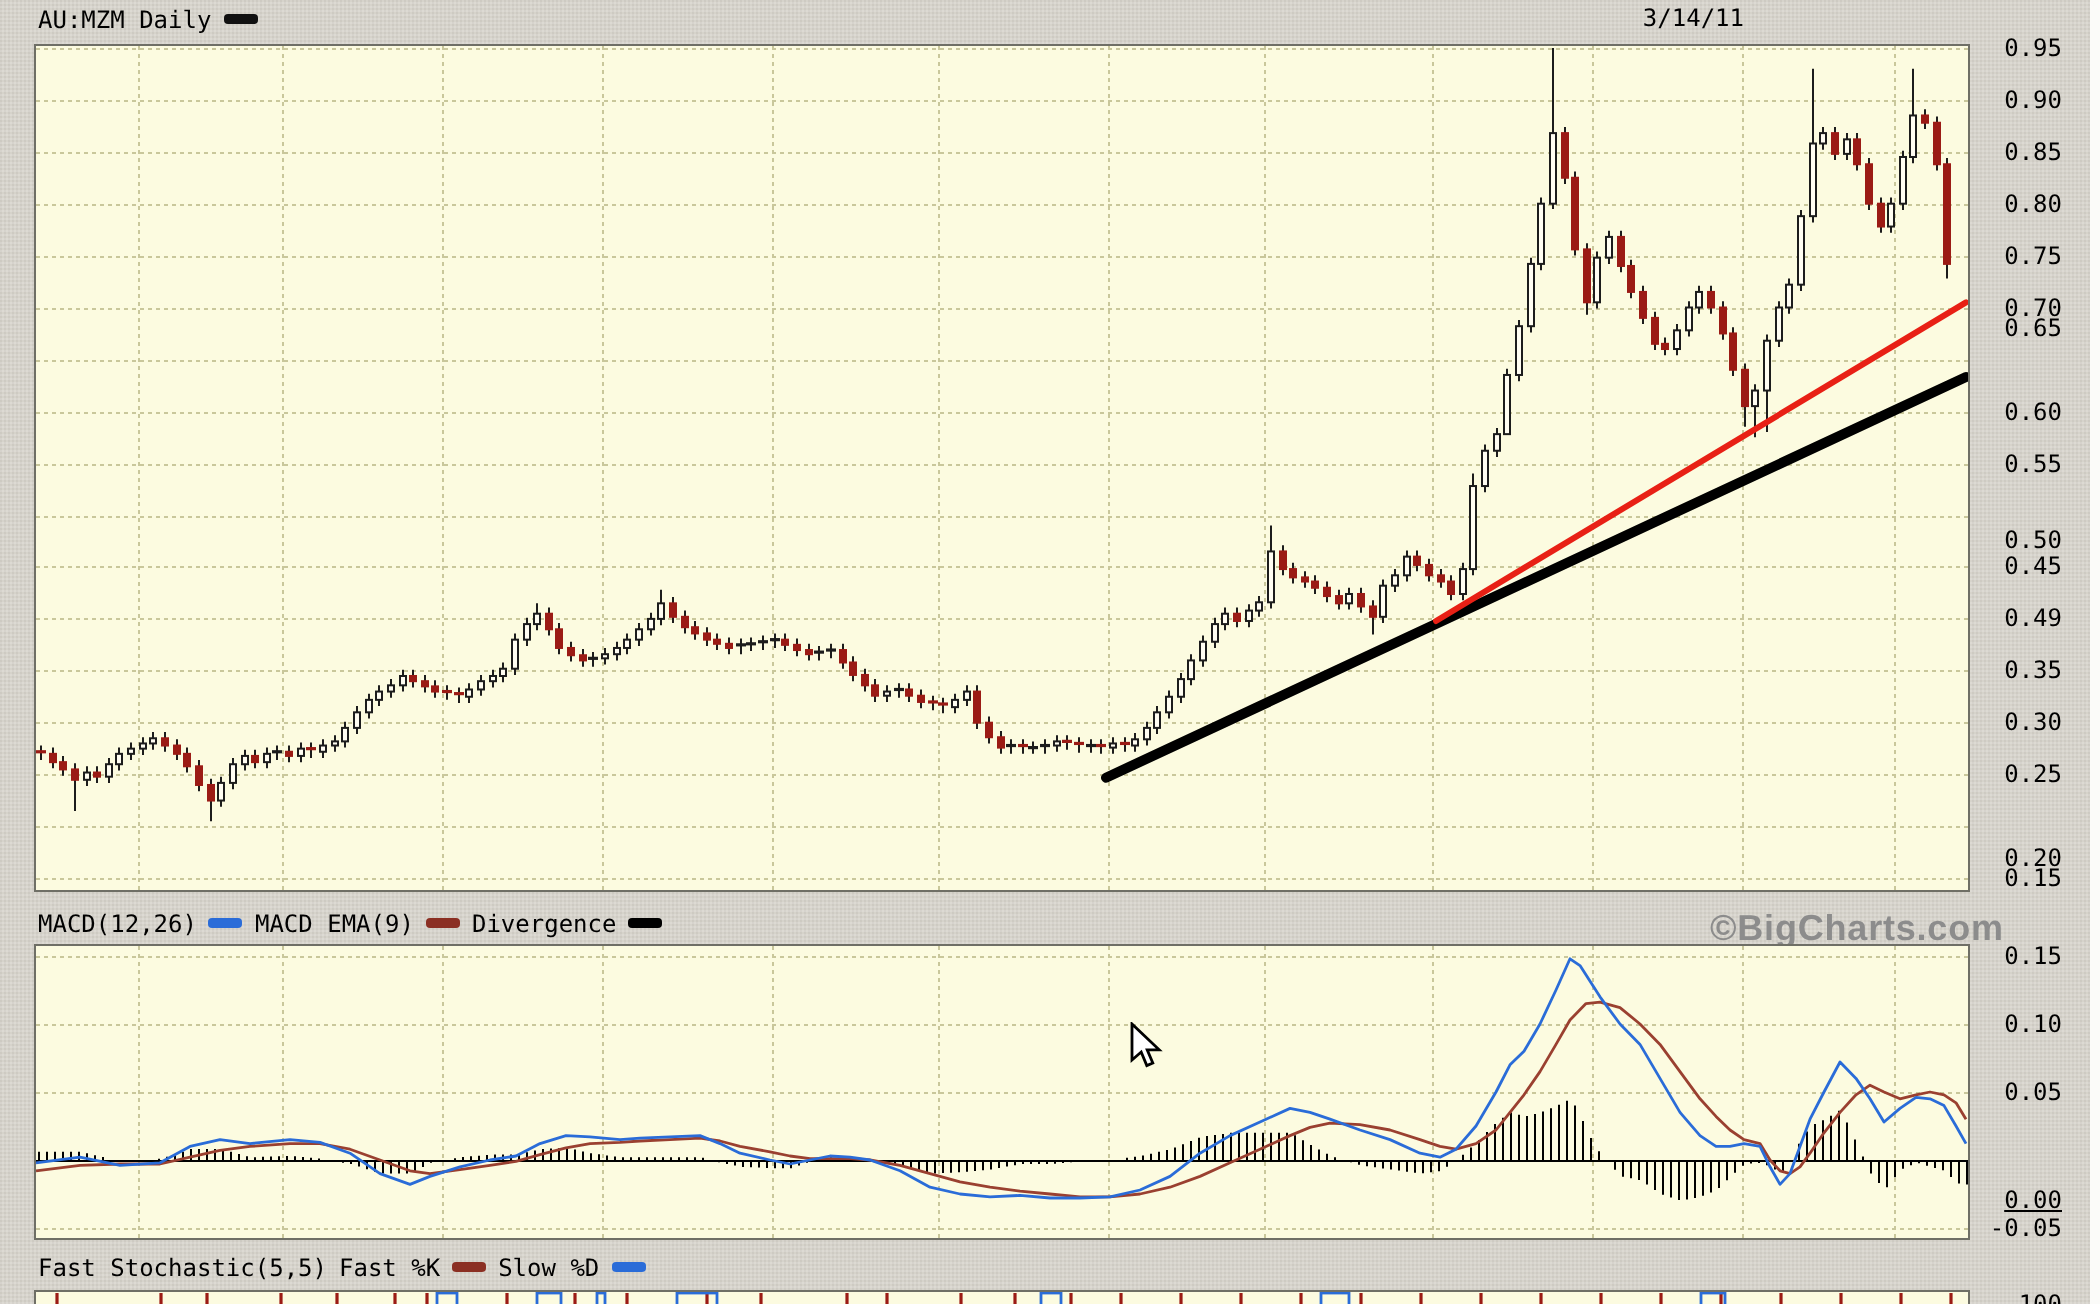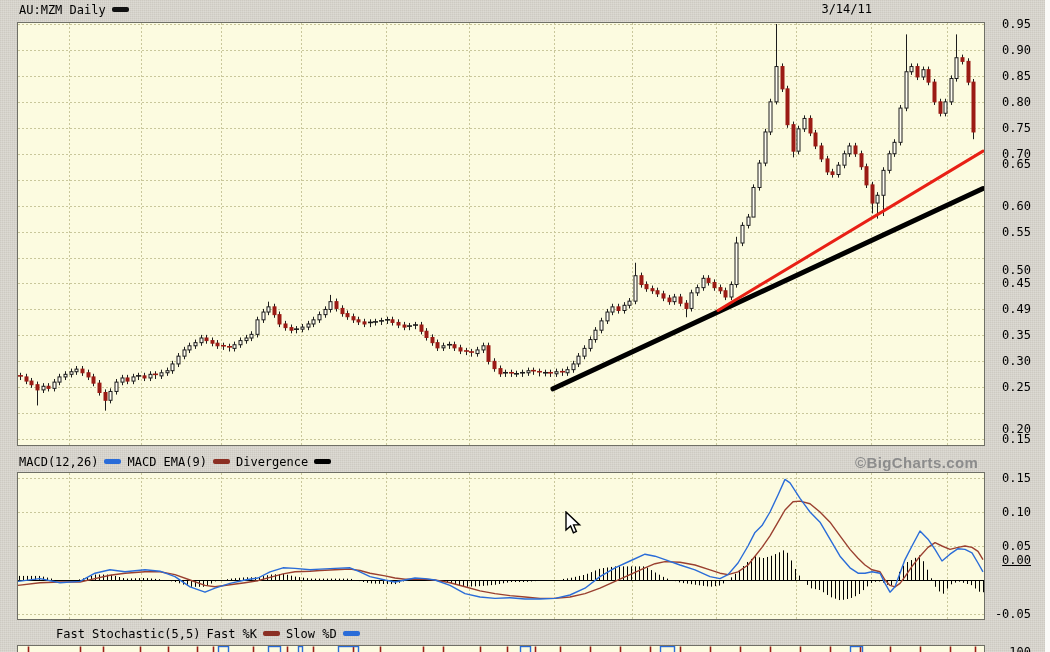--- a/index.html
+++ b/index.html
@@ -10,24 +10,24 @@
       repeating-linear-gradient(0deg, rgba(255,255,255,.16) 0 1px, transparent 1px 2px),
       repeating-linear-gradient(90deg, rgba(110,105,95,.08) 0 1px, transparent 1px 2px);
     font-family:"DejaVu Sans Mono","Liberation Mono",monospace;
     font-size:12px;color:#000;
   }
   .bar{position:absolute;left:0;width:884px;height:19px;display:flex;align-items:center;gap:6px;padding-left:19px;box-sizing:border-box;}
   .bar .lbl{white-space:pre;letter-spacing:0px;}
   .swatch{display:inline-block;width:17px;height:5px;border-radius:2px;flex:0 0 auto;}
   #top-bar{top:0;}
   #macd-bar{top:452px;}
-  #stoch-bar{top:624px;margin-left:37px;}
+  #stoch-bar{top:624px;}
   #date-label{position:absolute;right:12px;top:2px;}
-  #watermark{position:absolute;left:855px;top:2px;width:130px;
-    font-family:"Liberation Sans",sans-serif;font-weight:bold;font-size:15px;color:#8c8c8c;letter-spacing:.4px;}
+  #watermark{position:absolute;left:855px;top:2px;width:130px;text-align:right;
+    font-family:"Liberation Sans",sans-serif;font-weight:bold;font-size:18px;color:#8c8c8c;letter-spacing:.4px;}
   svg.plot{position:absolute;display:block;}
   #main-chart{left:17px;top:22px;}
   #macd-chart{left:17px;top:472px;}
   #stoch-chart{left:17px;top:645px;}
   .tick{position:absolute;left:975px;width:56px;text-align:right;height:16px;line-height:16px;}
   #right-strip{position:absolute;right:0;top:0;width:5px;height:652px;background:#fbfbf9;}
   #cursor{position:absolute;left:562px;top:511px;width:22px;height:24px;}
 </style>
 </head>
 <body>
@@ -688,21 +688,21 @@
       <line x1="962.5" y1="108" x2="962.5" y2="119.696" stroke="#000000" stroke-width="1"></line>
       <line x1="966.5" y1="108" x2="966.5" y2="120.24" stroke="#000000" stroke-width="1"></line>
       <polyline points="1,113.4 23,110.7 43,110.0 63,110.0 78,106.6 93,103.2 108,101.2 128,99.8 143,99.8 158,102.6 173,108.0 188,113.4 198,114.8 213,112.8 228,110.7 241,108.7 253,105.3 266,101.9 278,99.8 293,99.2 303,98.5 318,97.8 333,97.1 343,98.5 353,101.2 368,103.9 378,106.0 388,107.3 398,107.3 408,107.3 418,108.0 433,110.7 448,114.8 463,118.9 478,121.6 493,123.6 508,125.0 523,126.4 538,126.4 553,125.0 568,121.6 583,116.2 598,109.4 613,102.6 628,95.8 638,91.7 648,89.6 663,90.3 678,93.0 693,97.8 703,101.2 711,102.6 721,99.8 731,93.0 738,84.2 745,75.4 753,63.8 761,50.2 768,38.0 776,29.8 783,29.1 793,31.8 803,40.0 813,50.2 823,63.8 833,77.4 841,86.2 848,93.0 855,97.8 863,99.8 868,108.0 873,113.4 878,114.8 883,111.4 888,104.6 895,94.4 903,84.2 911,75.4 918,70.6 925,74.0 933,77.4 941,75.4 948,74.0 955,75.4 961,79.4 966,87.6" fill="none" stroke="#9a4030" stroke-width="1.4" stroke-linejoin="round"></polyline>
       <polyline points="1,109.4 23,106.6 43,110.7 63,109.4 78,101.2 93,97.8 108,99.8 128,97.8 143,99.2 158,104.6 173,114.8 188,120.2 198,116.2 213,111.4 228,108.0 241,106.0 253,99.8 266,95.8 278,96.4 293,97.8 303,97.1 318,96.4 333,95.8 343,99.8 353,104.6 368,108.0 378,110.0 388,108.0 398,106.0 408,106.6 418,108.0 433,113.4 448,121.6 463,125.0 478,126.4 493,125.7 508,127.0 523,127.0 538,126.4 553,123.0 568,116.2 583,104.6 598,95.8 613,89.0 628,82.2 638,84.2 648,87.6 663,93.0 678,97.8 693,104.6 703,106.6 711,102.6 721,91.0 731,74.0 738,60.4 745,53.6 753,40.0 761,23.0 768,7.4 773,10.8 783,26.4 793,40.0 803,50.2 813,67.2 823,84.2 833,95.8 841,101.2 848,101.2 855,99.8 863,101.2 868,111.4 873,120.2 878,114.8 883,101.2 888,87.6 895,74.0 903,59.0 911,67.2 918,77.4 925,89.0 933,82.2 941,76.7 948,77.4 955,80.8 961,91.0 966,99.8" fill="none" stroke="#2a6cd8" stroke-width="1.4" stroke-linejoin="round"></polyline>
       <rect x="0.5" y="0.5" width="967" height="147" fill="none" stroke="#6f6f66" stroke-width="1"></rect>
     </svg>
   <div id="macd-axis">
       <div class="tick" style="top: 470px;">0.15</div>
       <div class="tick" style="top: 504px;">0.10</div>
       <div class="tick" style="top: 538px;">0.05</div>
-      <div class="tick" style="top: 552px; text-decoration: underline;">0.00</div>
+      <div class="tick" style="top: 592px; text-decoration: underline;">0.00</div>
       <div class="tick" style="top: 606px;">-0.05</div>
     </div>
 
   <div class="bar" id="stoch-bar">
     <span class="lbl">Fast Stochastic(5,5)</span>
     <span class="lbl">Fast %K</span>
     <span class="swatch" style="background: rgb(139, 47, 35);"></span>
     <span class="lbl">Slow %D</span>
     <span class="swatch" style="background: rgb(42, 108, 216);"></span>
   </div>

